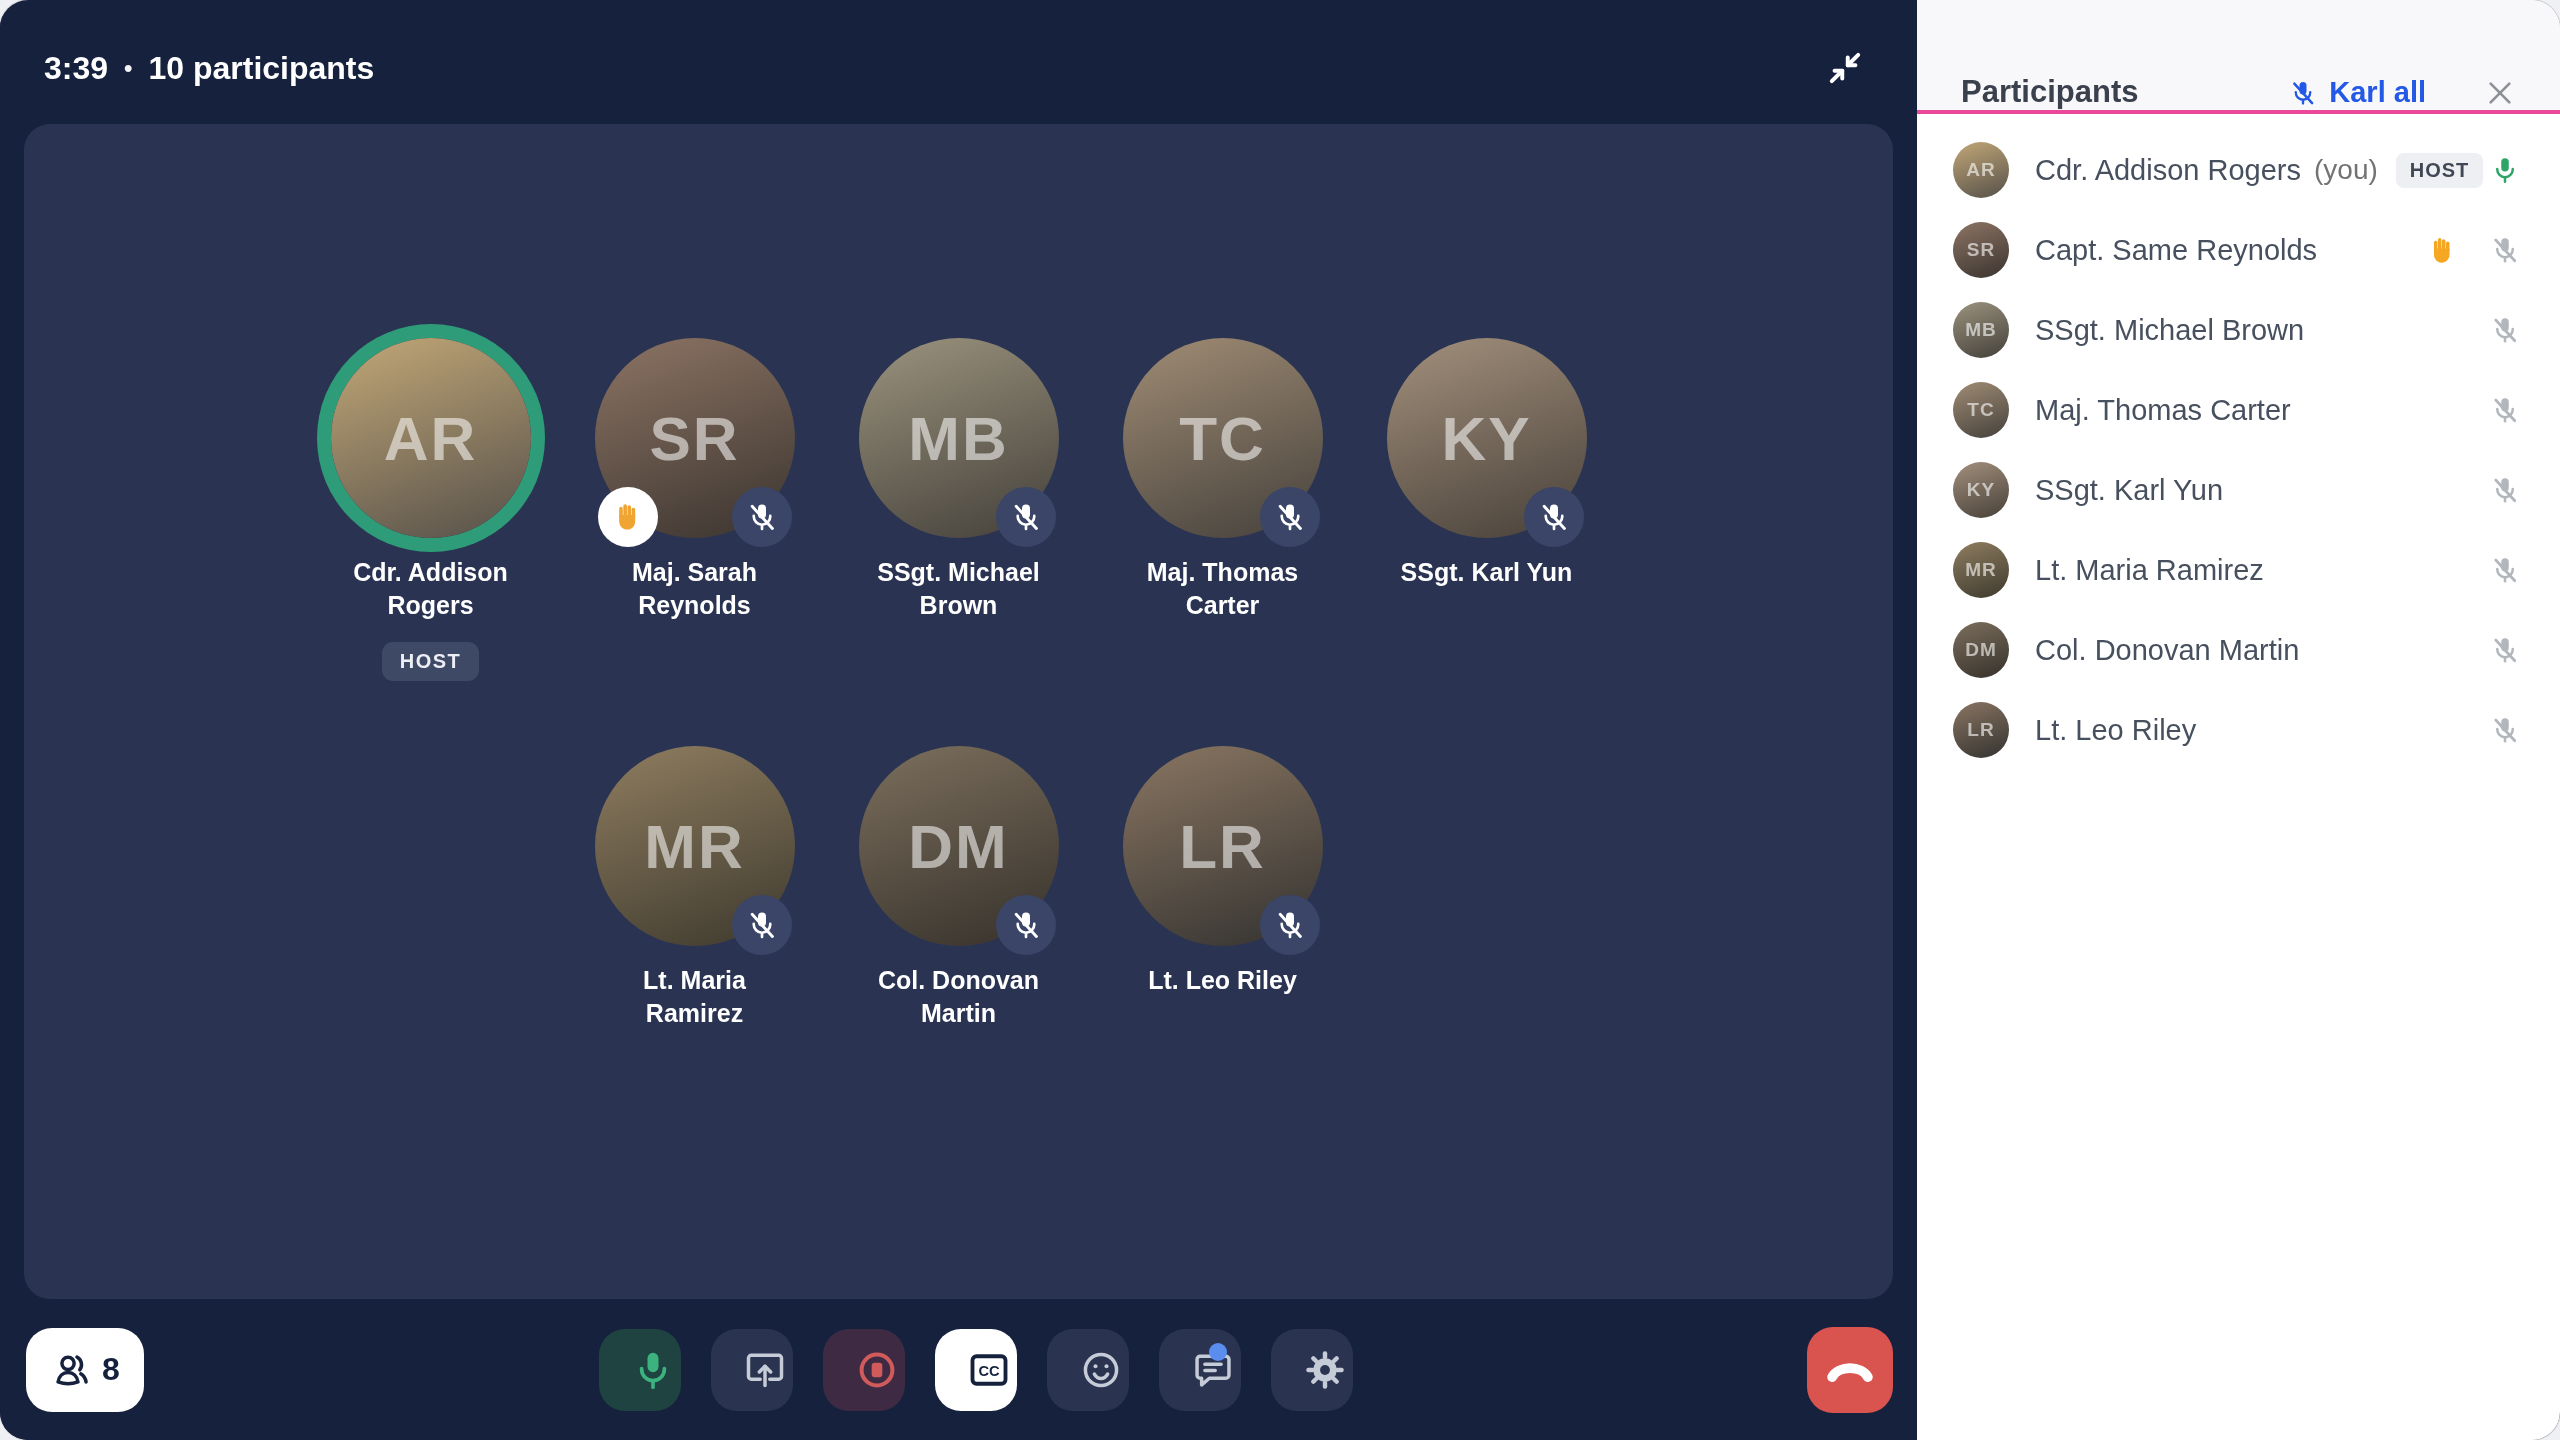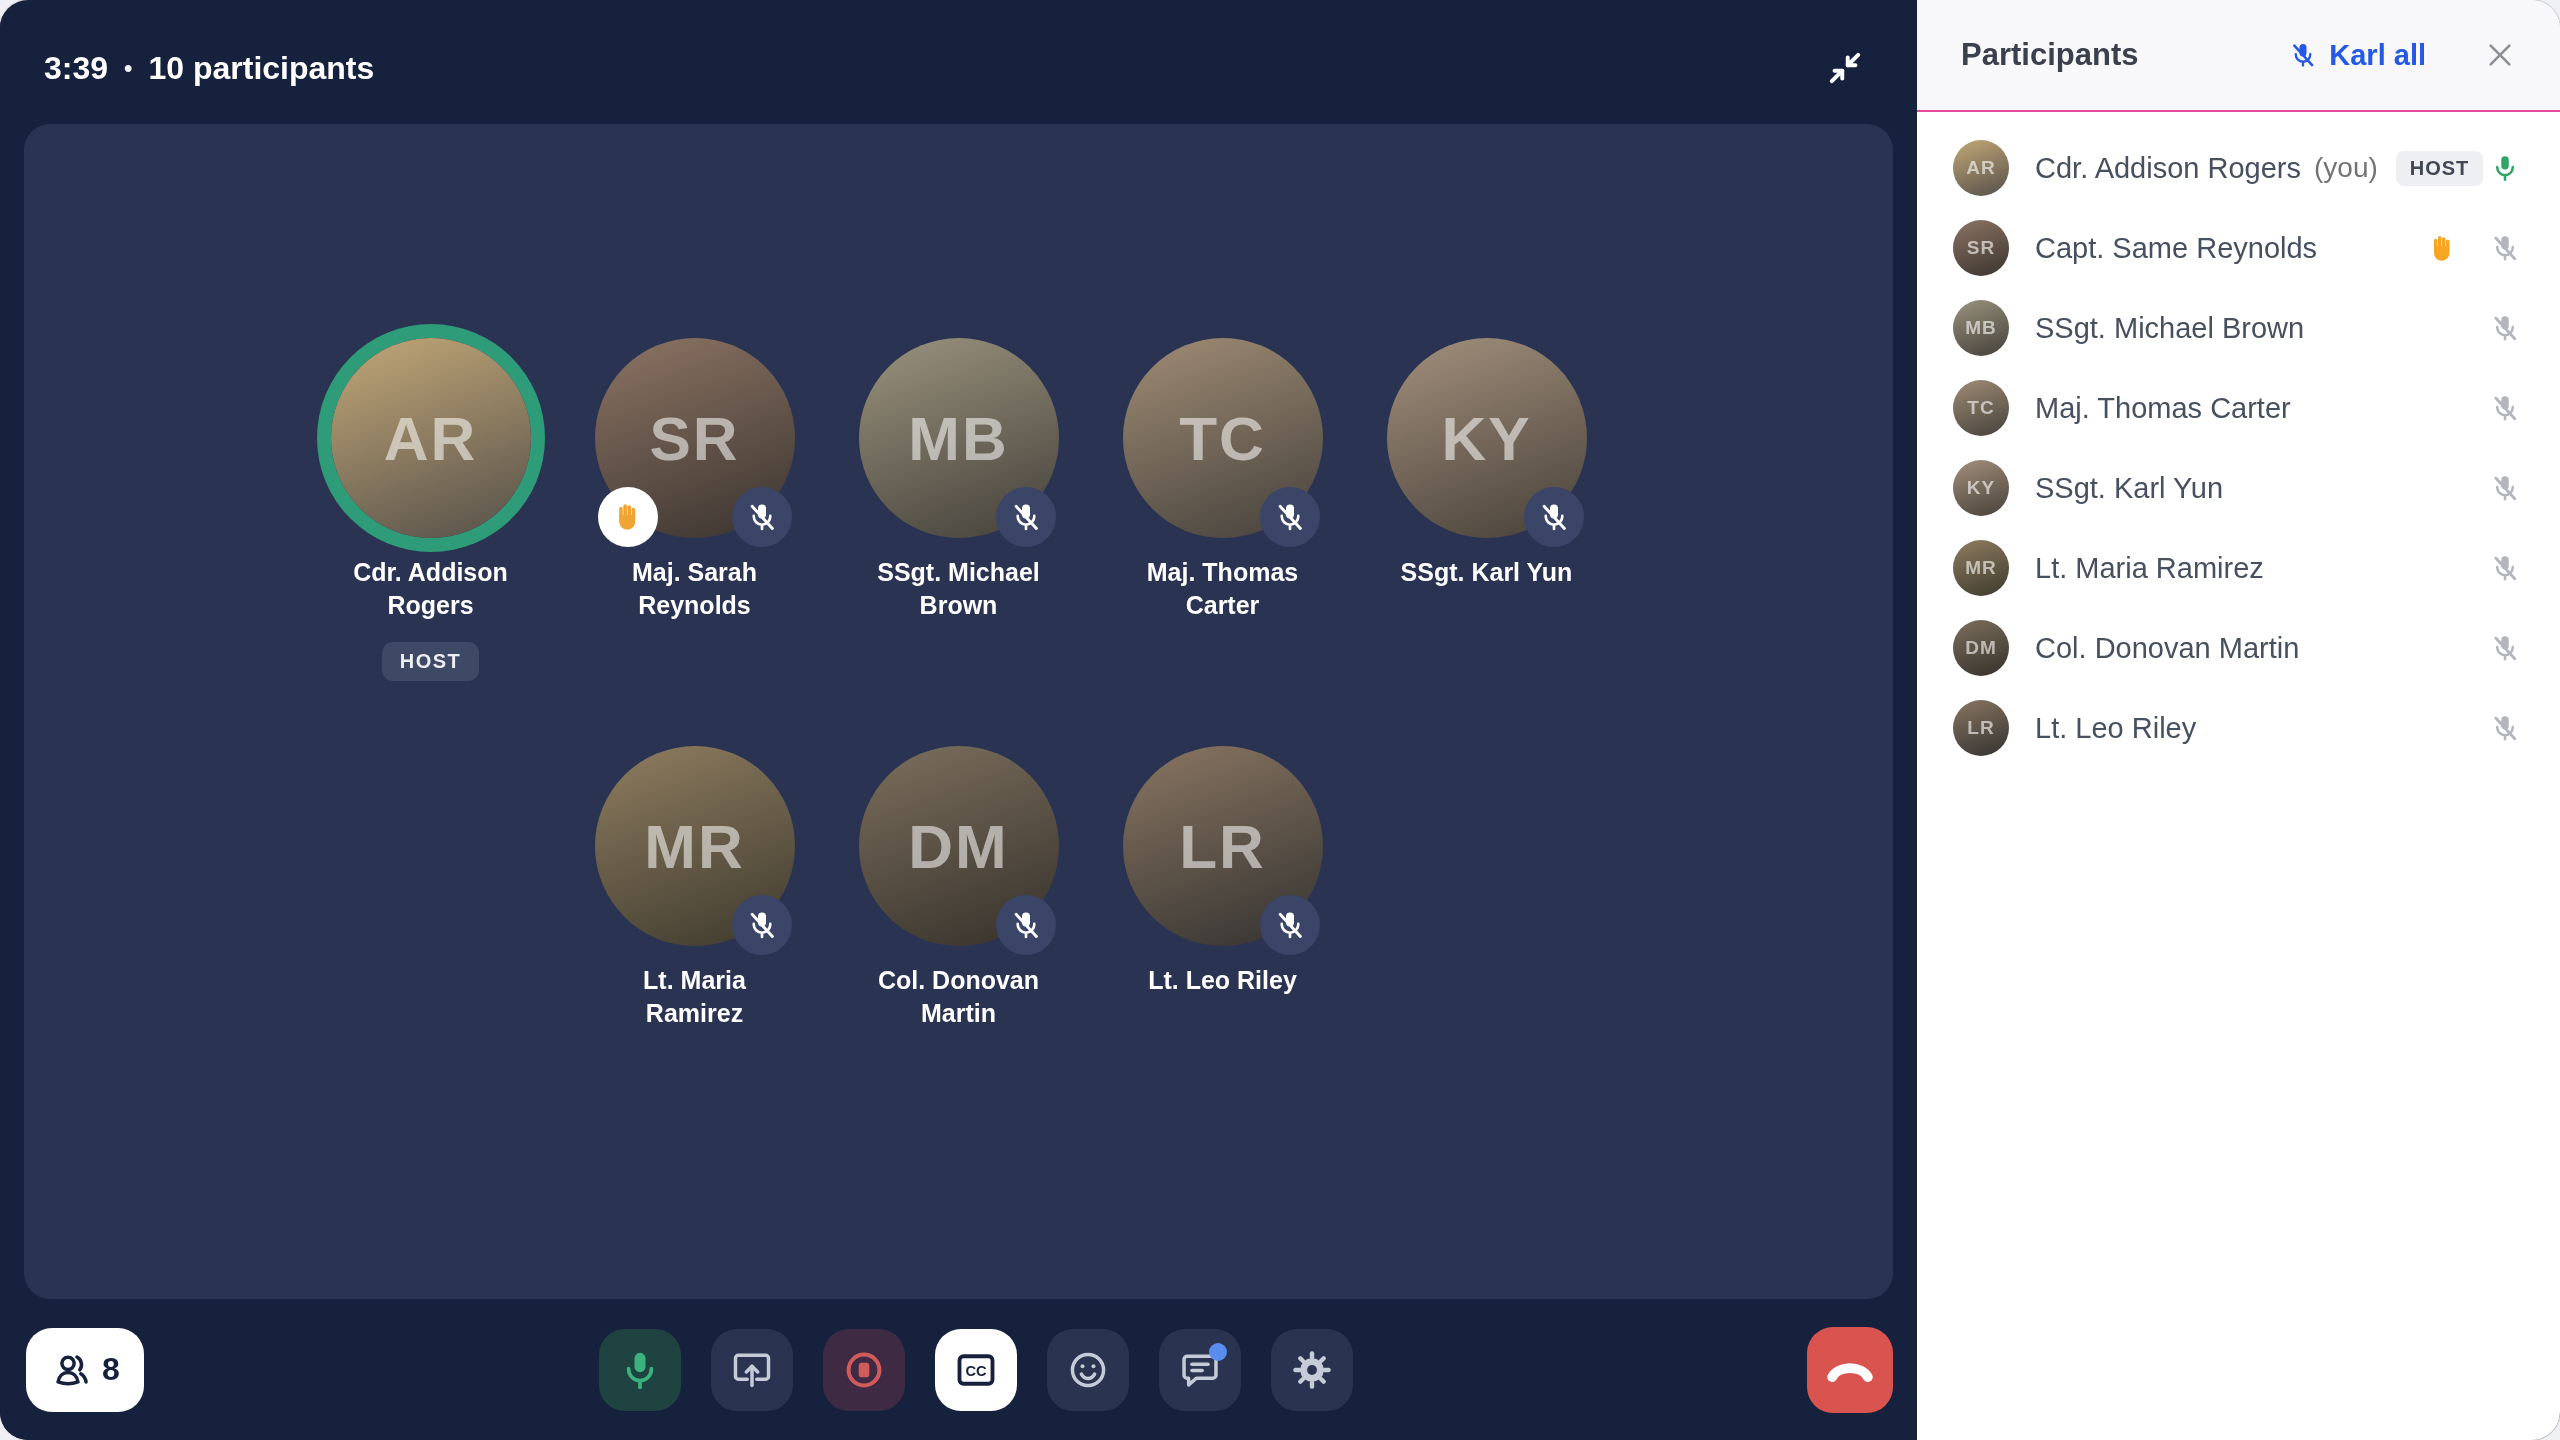--- a/index.html
+++ b/index.html
@@ -27,32 +27,32 @@
   .tile-name{margin-top:18px;font-size:25px;font-weight:600;color:#fff;text-align:center;line-height:33px;max-width:196px;}
   .tile-host-badge{margin-top:20px;background:#3E4965;color:#EDEFF5;font-size:20px;font-weight:700;letter-spacing:1.5px;padding:8px 18px;border-radius:11px;}
 
   .caption{position:absolute;left:50%;transform:translateX(-50%);bottom:25px;display:flex;flex-direction:column;align-items:center;}
   .caption span{background:#0A0D15;color:#FBFCFE;font-size:33px;line-height:42px;padding:7px 22px;white-space:nowrap;}
 
   .footer{position:absolute;left:0;right:0;bottom:0;height:153px;display:flex;align-items:center;padding:0 24px 6px 26px;}
   .pill{height:84px;min-width:118px;border-radius:26px;background:#fff;border:none;cursor:pointer;display:flex;align-items:center;justify-content:center;gap:10px;color:#16213D;font-size:32px;font-weight:600;padding:0 20px;}
   .pill svg{width:42px;height:42px;}
   .controls{flex:1;display:flex;justify-content:center;gap:30px;}
-  .ctl{width:82px;height:82px;border-radius:26px;background:#2A3450;color:#C6CBD8;border:none;cursor:pointer;display:flex;align-items:center;justify-content:center;position:relative;}
+  .ctl{width:82px;height:82px;border-radius:26px;background:#2A3450;color:#C6CBD8;border:none;cursor:pointer;display:flex;align-items:center;justify-content:flex-end;position:relative;}
   .ctl svg{width:44px;height:44px;}
   .ctl.mic{background:#1E4341;color:#3CB37E;}
   .ctl.record{background:#3E2B43;color:#D15B5B;}
   .ctl.cc{background:#ffffff;color:#16213D;}
   .chat-dot{position:absolute;top:14px;right:14px;width:18px;height:18px;border-radius:50%;background:#5B8DEF;}
   .hangup{width:86px;height:86px;border-radius:26px;background:#D9534F;color:#fff;border:none;cursor:pointer;display:flex;align-items:center;justify-content:center;}
   .hangup svg{width:52px;height:30px;}
 
   
   .sidebar{position:absolute;top:0;right:0;width:643px;height:1440px;background:#ffffff;display:flex;flex-direction:column;}
-  .sidebar-header{height:110px;flex:0 0 110px;background:#F8F8FA;border-bottom:2px solid #ec4899;display:flex;align-items:center;padding:0 38px 0 44px;}
+  .sidebar-header{height:110px;flex:0 0 110px;background:#F8F8FA;border-bottom:4px solid #ec4899;display:flex;align-items:flex-end;padding:0 38px 0 44px;}
   .sidebar-title{flex:1;font-size:31px;font-weight:700;color:#3A404C;margin:0;}
   .mute-all{display:flex;align-items:center;gap:12px;background:none;border:none;cursor:pointer;color:#2458E6;font-size:29px;font-weight:600;}
   .mute-all svg{width:28px;height:28px;}
   .close-btn{margin-left:46px;background:none;border:none;cursor:pointer;color:#8D9197;display:flex;}
   .close-btn svg{width:32px;height:32px;}
   .participant-list{padding-top:16px;overflow:hidden;}
   .p-row{height:80px;display:flex;align-items:center;padding:0 40px 0 36px;cursor:pointer;}
   .p-avatar{width:56px;height:56px;border-radius:50%;margin-right:26px;flex:0 0 56px;display:flex;align-items:center;justify-content:center;}
   .p-initials{font-size:19px;font-weight:700;color:rgba(255,255,255,.6);letter-spacing:1px;}
   .p-name{font-size:29px;color:#47505F;}

